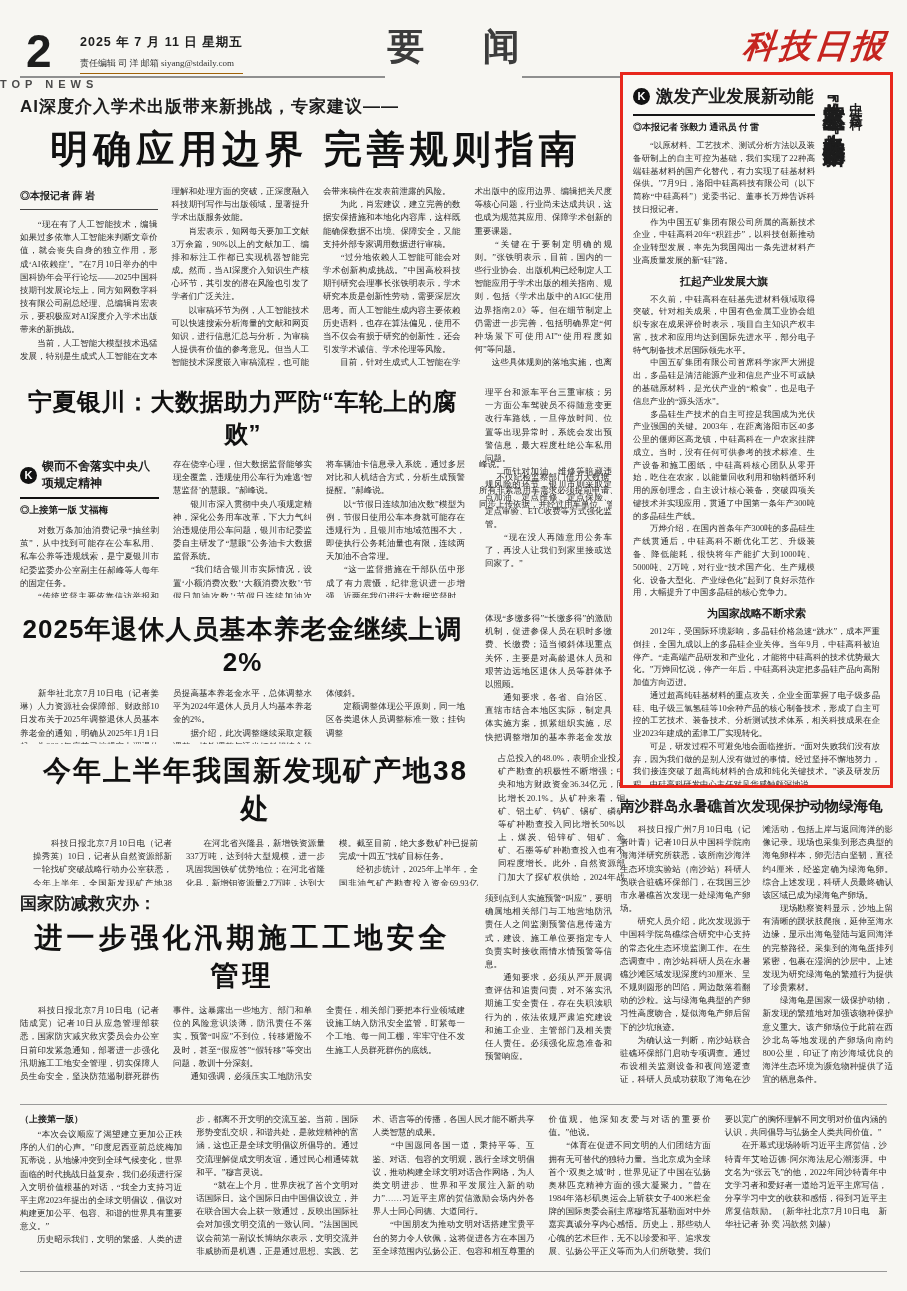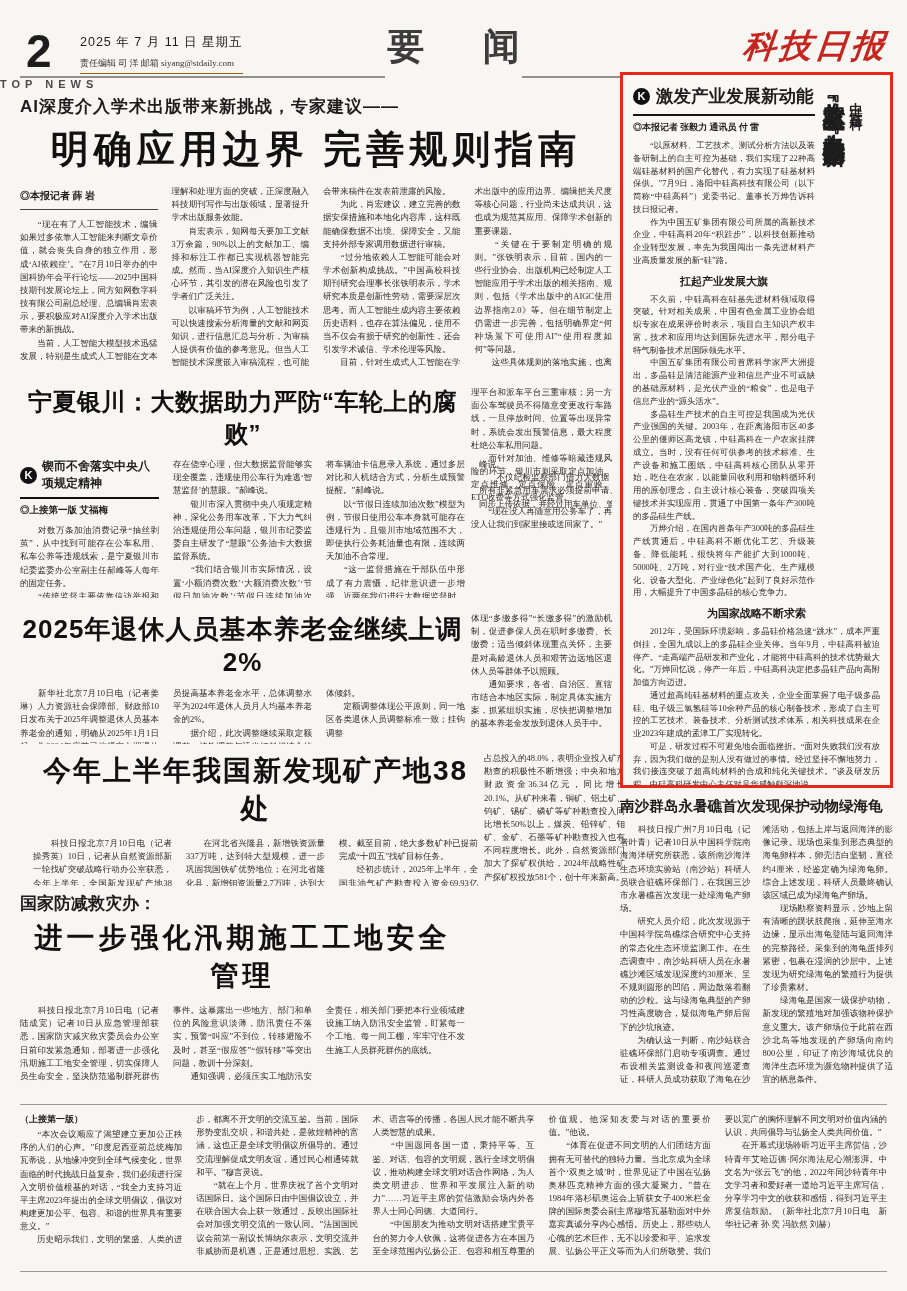--- a/index.html
+++ b/index.html
@@ -8,21 +8,21 @@
     position: relative; width: 907px; height: 1291px;
     background: #f7f6f2; margin: 0 auto; overflow: hidden;
     font-family: "Liberation Serif", serif; color: #1d1d1d;
   }
   .sans { font-family: "Liberation Sans", sans-serif; }
 
   
   .m-num { position:absolute; left:26px; top:28px; font-size:46px; font-weight:900;
            font-family:"Liberation Sans",sans-serif; line-height:1; }
   .m-meta { position:absolute; left:80px; top:34px; }
-  .m-date { font-size:12.5px; font-weight:400; letter-spacing:1px; }
+  .m-date { font-size:12.5px; font-weight:700; letter-spacing:1px; }
   .m-editor { font-size:9px; color:#333; margin-top:6px; border-bottom:1px solid #a16207; padding-bottom:3px; }
   .sec-block { position:absolute; left:0; right:0; top:22px; text-align:center; }
   .sec-title { font-size:37px; font-weight:900; color:#3c3c3c; letter-spacing:24px; padding-left:24px;
                font-family:"Liberation Sans",sans-serif; }
   .top-news { position:absolute; left:0; right:0; top:78px; text-align:left; font-size:11px;
               font-weight:700; letter-spacing:5px; color:#4a4a4a; font-family:"Liberation Sans",sans-serif; }
   .m-rule { position:absolute; top:76px; border-top:2px solid #8f8f8f; }
   .m-rule.left  { left:20px;  width:365px; }
   .m-rule.right { right:20px; width:365px; }
   .logo { position:absolute; right:20px; top:24px; font-size:33px; font-weight:700; font-style:italic;
@@ -31,32 +31,32 @@
   
   .art { position:absolute; overflow:hidden; }
   .kicker { font-size:17px; font-weight:800; font-family:"Liberation Sans",sans-serif; letter-spacing:1px; }
   .headline { font-weight:900; font-family:"Liberation Sans",sans-serif; text-align:center; color:#111; }
   .body-sm { font-size:8.5px; line-height:1.55; text-align:justify; white-space:pre-line; color:#2b2b2b; }
   .byline { font-size:10px; font-weight:700; border-bottom:1.5px solid #444;
             padding:4px 0 6px; margin-bottom:8px; white-space:pre-line; }
   .cols-4 { columns:4; column-gap:14px; }
   .cols-3 { columns:3; column-gap:14px; }
   .cols-2 { columns:2; column-gap:12px; }
-  .grid-31 { display:grid; grid-template-columns: 445px 1fr; column-gap:6px; }
+  .grid-31 { display:grid; grid-template-columns: 445px 1fr; column-gap:20px; }
   .k-icon { display:inline-flex; width:17px; height:17px; border-radius:50%; background:#121212; color:#fff;
             align-items:center; justify-content:center; font-size:11px; font-weight:900; flex:0 0 auto;
             font-family:"Liberation Sans",sans-serif; }
   .kicker-box { font-size:12px; font-weight:800; font-family:"Liberation Sans",sans-serif;
                 display:flex; align-items:center; gap:5px; border-bottom:2px solid #111;
                 padding-bottom:5px; margin-bottom:5px; }
   .sub-byline { font-size:9.5px; font-weight:700; margin-bottom:7px; }
 
   
   .ai-art { left:20px; top:95px; width:592px; height:280px; }
-  .ai-head { font-size:38px; letter-spacing:5px; margin:6px 0 10px;font-family:Liberation Serif, serif; }
+  .ai-head { font-size:38px; letter-spacing:5px; margin:6px 0 10px; }
   .ai-body { height:188px; }
 
   .nx-art { left:20px; top:386px; width:592px; height:212px; }
   .nx-head { font-size:24px; letter-spacing:0.5px; margin-bottom:8px; }
   .nx-left-body { height:168px; }
   .nx-right { height:200px; }
 
   .pen-art { left:20px; top:612px; width:592px; height:132px; }
   .pen-head { font-size:26px; letter-spacing:1px; margin-bottom:9px; }
   .pen-body { height:86px; }
@@ -186,20 +186,22 @@
   </div>
 
   <div class="art fl-art">
     <div class="grid-31">
       <div>
         <div class="fl-kicker">国家防减救灾办：</div>
         <div class="headline fl-head">进一步强化汛期施工工地安全管理</div>
         <div class="cols-3 fl-body body-sm">　　科技日报北京7月10日电（记者陆成宽）记者10日从应急管理部获悉，国家防灾减灾救灾委员会办公室日前印发紧急通知，部署进一步强化汛期施工工地安全管理，切实保障人员生命安全，坚决防范遏制群死群伤事件。这暴露出一些地方、部门和单位的风险意识淡薄，防汛责任不落实，预警“叫应”不到位，转移避险不及时，甚至“假应答”“假转移”等突出问题，教训十分深刻。
 　　通知强调，必须压实工地防汛安全责任，相关部门要把本行业领域建设施工纳入防汛安全监管，盯紧每一个工地、每一间工棚，牢牢守住不发生施工人员群死群伤的底线。</div>
       </div>
+      <div class="body-sm">须到点到人实施预警“叫应”，要明确属地相关部门与工地营地防汛责任人之间监测预警信息传递方式，建设、施工单位要指定专人负责实时接收雨情水情预警等信息。
+　　通知要求，必须从严开展调查评估和追责问责，对不落实汛期施工安全责任，存在失职渎职行为的，依法依规严肃追究建设和施工企业、主管部门及相关责任人责任。必须强化应急准备和预警响应。</div>
     </div>
   </div>
 
   <div class="sil-box">
     <div class="vt">
       <div class="vt-inner">
         <div class="vt-kicker">中硅高科：</div>
         <div class="vt-main">从农家『出发』，走出一条『硅』基创新路</div>
       </div>
     </div>

